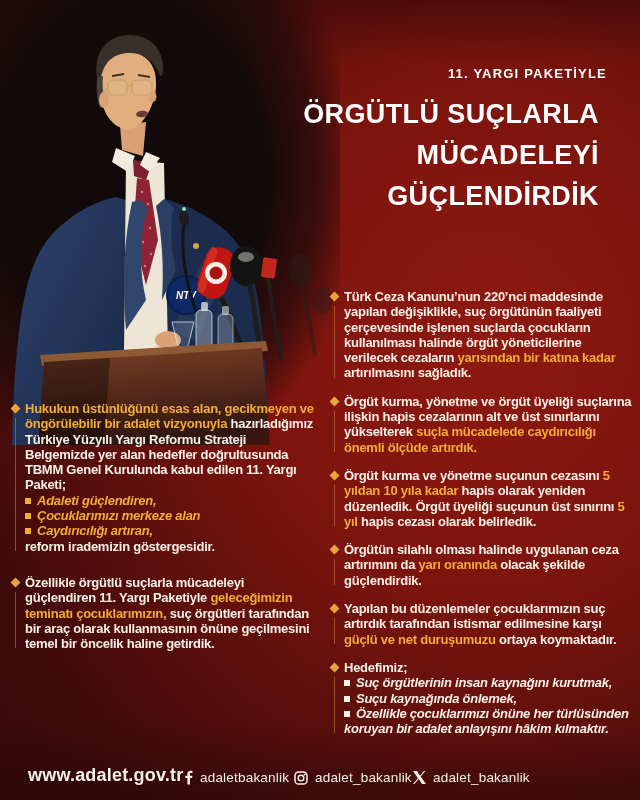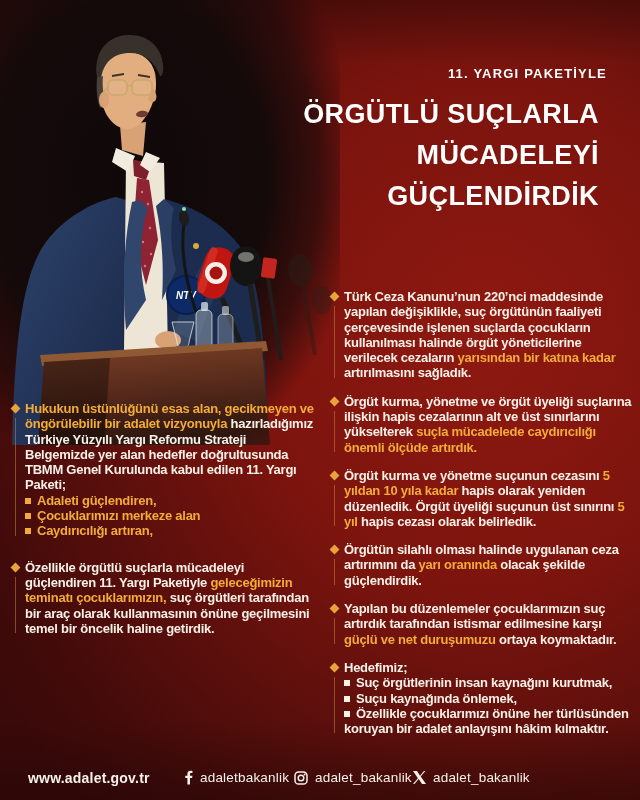--- a/index.html
+++ b/index.html
@@ -27,24 +27,24 @@
   .title div{margin:8px;}
   .col{position:absolute;color:#F8F0E6;font-size:13px;line-height:15.3px;font-weight:bold;letter-spacing:-.25px;}
   .left-col{left:12px;top:401px;width:306px;}
   .right-col{left:331px;top:258px;width:302px;margin-top:31px;}
   .block{position:relative;padding-left:13px;margin-bottom:13px;}
   .left-col .block{margin-bottom:21px;}
   .block::after{content:"";position:absolute;left:3px;top:17px;bottom:3px;width:1px;background:rgba(205,140,62,.5);}
   .diamond{position:absolute;left:0;top:4px;width:7px;height:7px;background:#E8A33B;transform:rotate(45deg);}
   .para{margin:0;}
   .hl{color:#F3AC38;}
-  .subline{display:block;}
+  .subline{display:block;font-style:italic;}
   .sq{display:inline-block;width:6px;height:6px;background:currentColor;margin-right:6px;vertical-align:1px;}
   .footer{position:absolute;left:0;bottom:0;width:640px;height:46px;color:#F7F1E9;}
-  .site{position:absolute;left:28px;bottom:14px;font-size:14px;font-weight:bold;letter-spacing:.2px;}
+  .site{position:absolute;left:28px;bottom:14px;font-size:18px;font-weight:bold;letter-spacing:.2px;}
   .social{position:absolute;bottom:15px;display:flex;align-items:center;gap:7px;font-size:13.5px;font-weight:normal;letter-spacing:.2px;}
   .social.fb{left:185px;}
   .social.ig{left:294px;}
   .social.xx{left:413px;}
   .social svg{display:block;}
 </style>
 </head>
 <body>
 
 <div class="canvas">
@@ -161,20 +161,21 @@
     <div>GÜÇLENDİRDİK</div>
   </h1>
 
   <div class="col left-col">
     <div class="block">
       <span class="diamond"></span>
       <p class="para"><span class="hl">Hukukun üstünlüğünü esas alan, gecikmeyen ve öngörülebilir bir adalet vizyonuyla</span><span> hazırladığımız Türkiye Yüzyılı Yargı Reformu Strateji Belgemizde yer alan hedefler doğrultusunda TBMM Genel Kurulunda kabul edilen 11. Yargı Paketi;</span></p>
       <span class="subline hl"><span class="sq"></span><span>Adaleti güçlendiren,</span></span>
       <span class="subline hl"><span class="sq"></span><span>Çocuklarımızı merkeze alan</span></span>
       <span class="subline hl"><span class="sq"></span><span>Caydırıcılığı artıran,</span></span>
+      <p class="para">reform irademizin göstergesidir.</p>
     </div>
     <div class="block">
       <span class="diamond"></span>
       <p class="para"><span>Özellikle örgütlü suçlarla mücadeleyi güçlendiren 11. Yargı Paketiyle </span><span class="hl">geleceğimizin teminatı çocuklarımızın,</span><span> suç örgütleri tarafından bir araç olarak kullanmasının önüne geçilmesini temel bir öncelik haline getirdik.</span></p>
     </div>
   </div>
 
   <div class="col right-col">
     <div class="block">
       <span class="diamond"></span>

